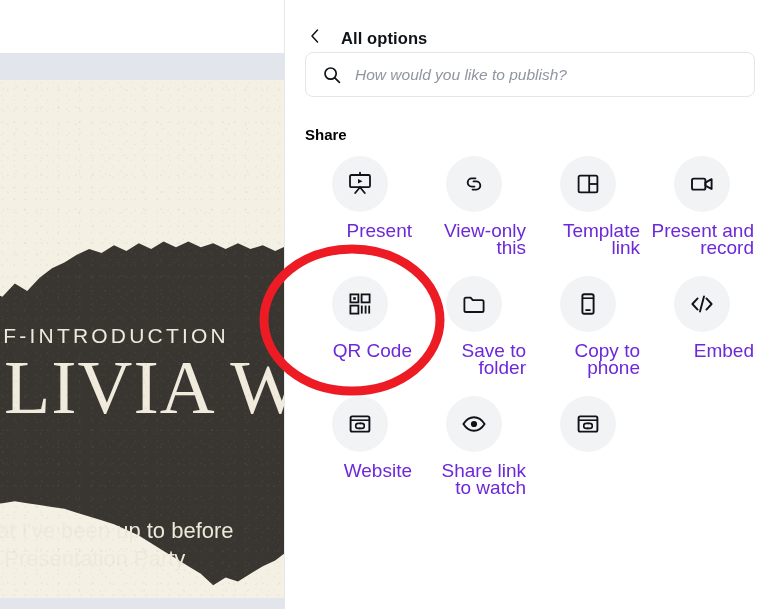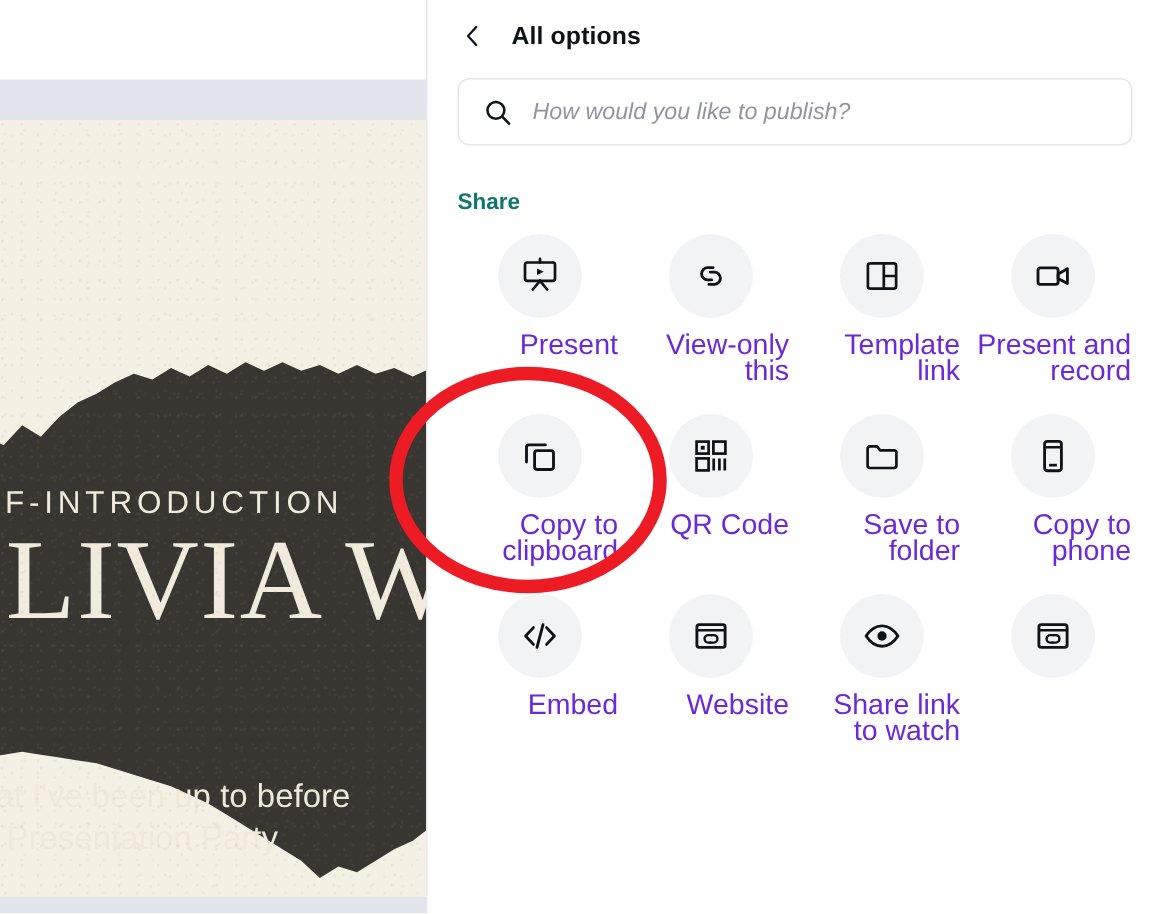--- a/index.html
+++ b/index.html
@@ -102,21 +102,21 @@
   
   #panel {
     position: absolute; left: 284px; top: 0;
     width: 484px; height: 609px;
     background: #ffffff;
     border-left: 1px solid #e6e8ee;
   }
   #panel-header {
     position: absolute; left: 0; top: 0;
     width: 484px; height: 48px;
-    display: flex; align-items: center;
+    display: flex; align-items: flex-end;
     padding-left: 18px; gap: 14px;
   }
   #back-btn {
     width: 24px; height: 24px;
     display: flex; align-items: center; justify-content: center;
     cursor: pointer; border-radius: 4px;
   }
   #panel-title {
     font-size: 16.5px; font-weight: 700; color: #0e1318;
     letter-spacing: .1px;
@@ -131,21 +131,21 @@
   }
   #search-input {
     flex: 1; border: none; outline: none;
     font-family: "Liberation Sans", sans-serif;
     font-size: 15.5px; color: #0e1318; background: transparent; font-style: italic;
   }
   #search-input::placeholder { color: #9195a0; }
 
   #section-title {
     position: absolute; left: 20px; top: 126px;
-    font-size: 15px; font-weight: 700; color: #0f766e;
+    font-size: 15px; font-weight: 700; color: #000000;
   }
 
   #grid {
     position: absolute; left: 18px; top: 156px;
     width: 456px;
     display: grid;
     grid-template-columns: repeat(4, 114px);
     row-gap: 20px;
   }
   .tile {
@@ -253,29 +253,20 @@
       <div class="tile">
         <div class="tile-circle">
           <svg width="26" height="26" viewBox="0 0 26 26" fill="none">
             <rect x="3" y="7.6" width="13.4" height="11" rx="1.6" stroke="#0e1318" stroke-width="1.9"></rect>
             <path d="M16.4 11.6 L22.6 8.2 V18 L16.4 14.6 Z" stroke="#0e1318" stroke-width="1.9" stroke-linejoin="round"></path>
           </svg>
         </div>
         <div class="tile-label">Present and record</div>
       </div>
 
-      <div class="tile">
-        <div class="tile-circle">
-          <svg width="26" height="26" viewBox="0 0 26 26" fill="none">
-            <rect x="9.4" y="9.4" width="12.6" height="12.6" rx="1.6" stroke="#0e1318" stroke-width="1.9"></rect>
-            <path d="M16.6 5.6 H5.6 a1.6 1.6 0 0 0 -1.6 1.6 V17" stroke="#0e1318" stroke-width="1.9" stroke-linecap="round"></path>
-          </svg>
-        </div>
-        <div class="tile-label">Copy to clipboard</div>
-      </div>
 
       <div class="tile">
         <div class="tile-circle">
           <svg width="26" height="26" viewBox="0 0 26 26" fill="none">
             <rect x="3.4" y="3.4" width="8" height="8" stroke="#0e1318" stroke-width="1.8"></rect>
             <rect x="6.2" y="6.2" width="2.6" height="2.6" fill="#0e1318"></rect>
             <rect x="14.6" y="3.4" width="8" height="8" stroke="#0e1318" stroke-width="1.8"></rect>
             <rect x="3.4" y="14.6" width="8" height="8" stroke="#0e1318" stroke-width="1.8"></rect>
             <path d="M14.8 14.6 V22.6" stroke="#0e1318" stroke-width="1.8"></path>
             <path d="M18.6 14.6 V22.6" stroke="#0e1318" stroke-width="1.8"></path>

